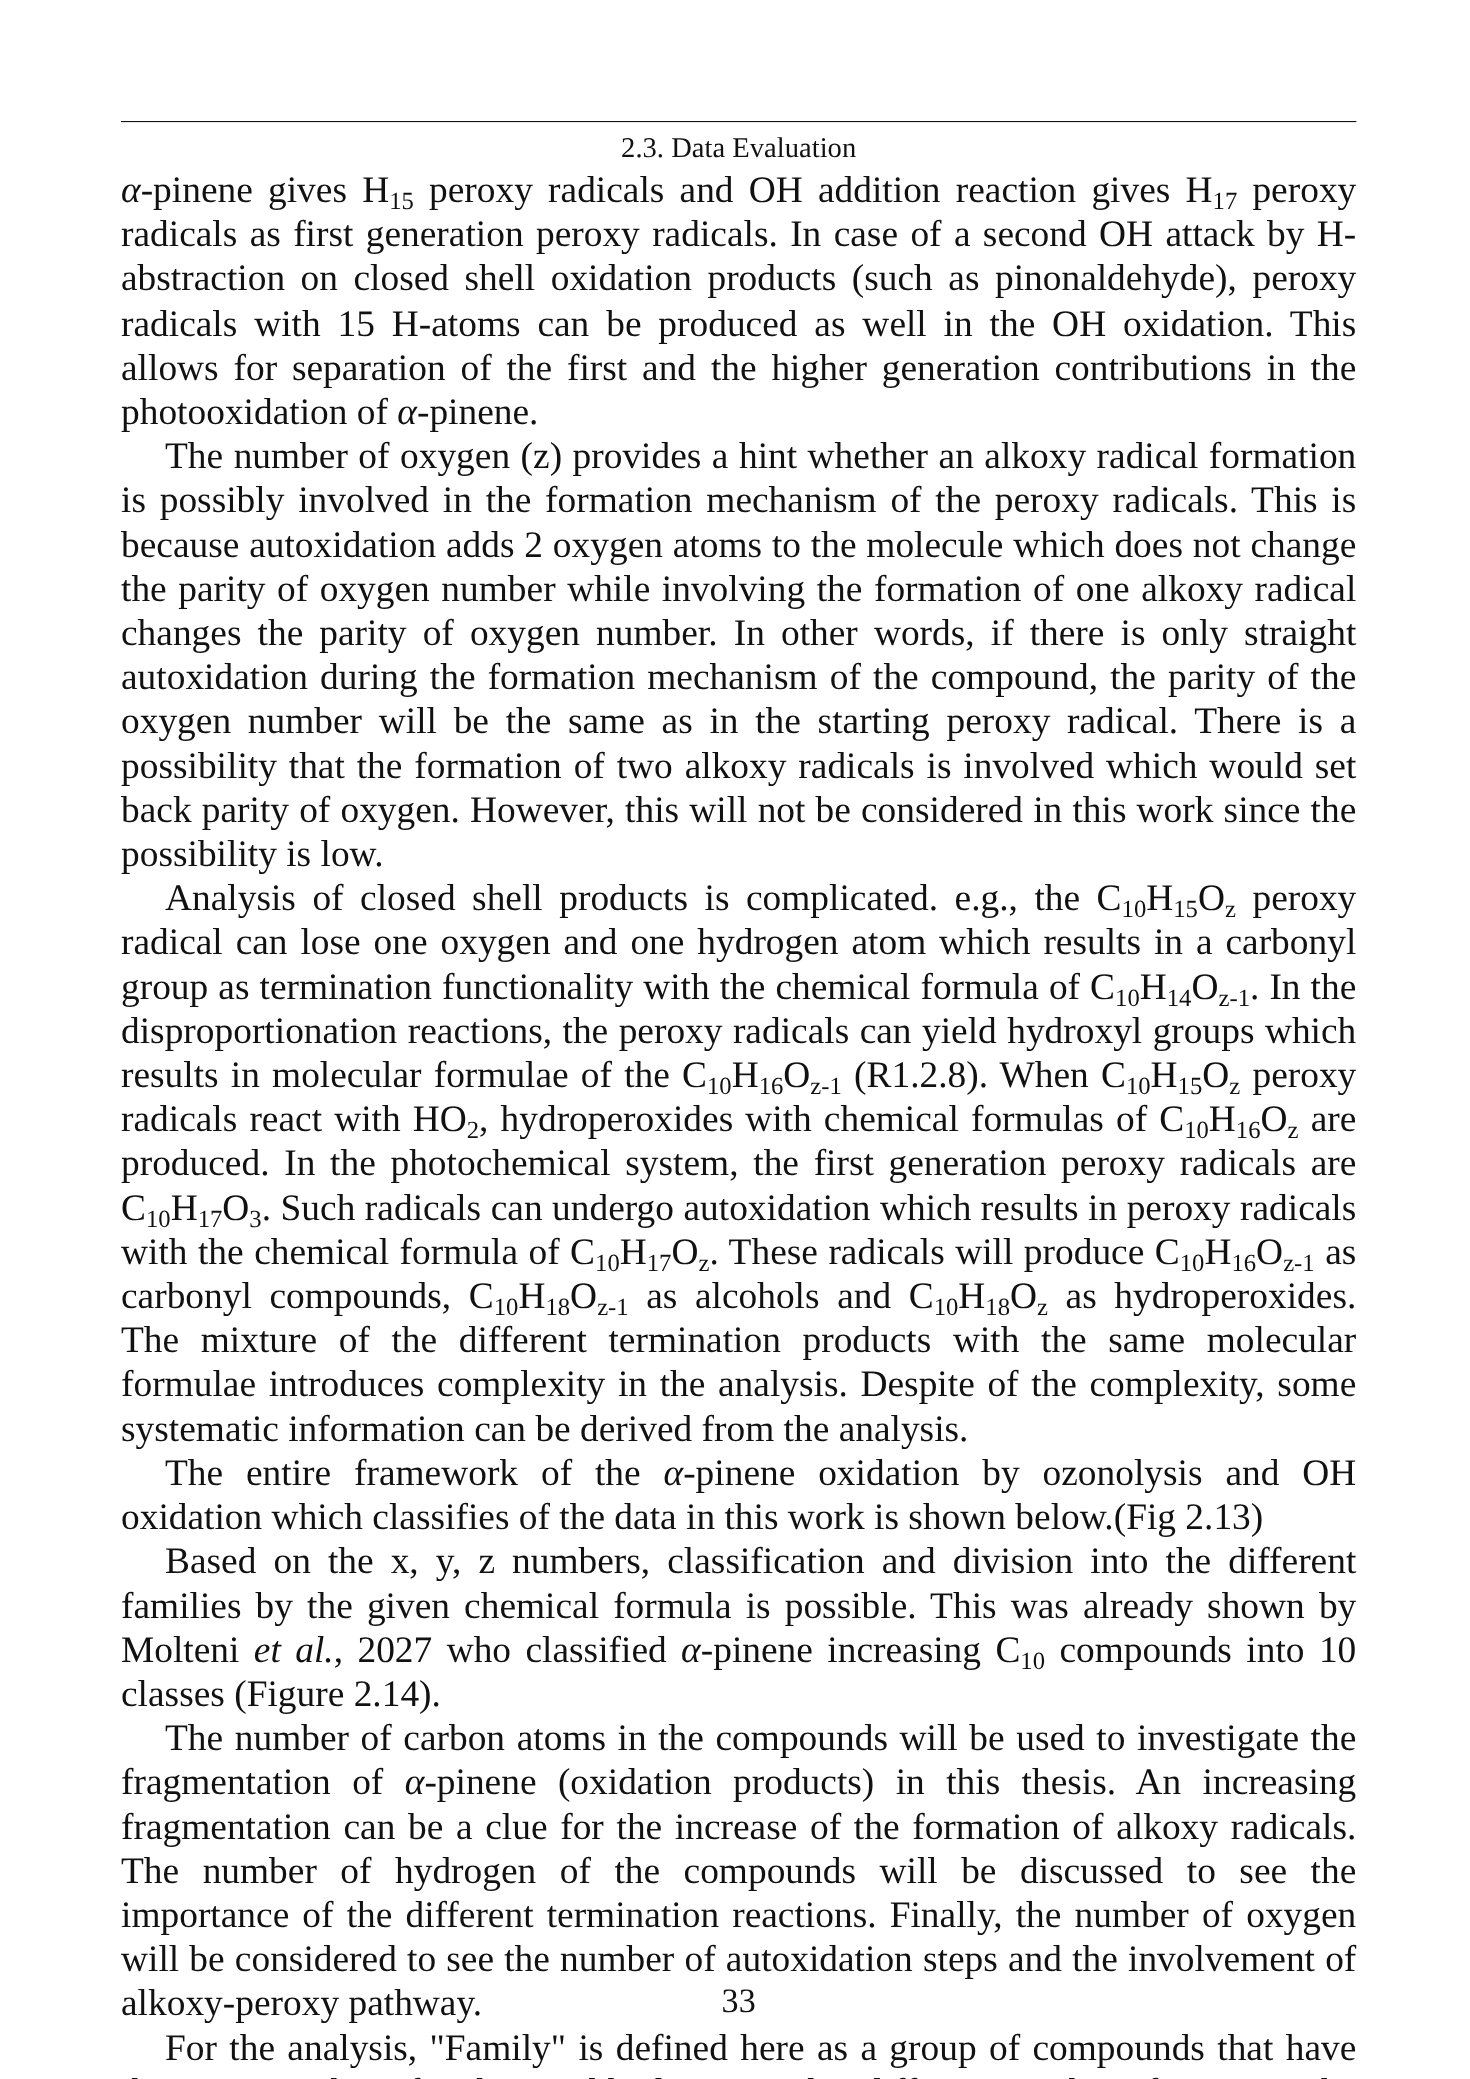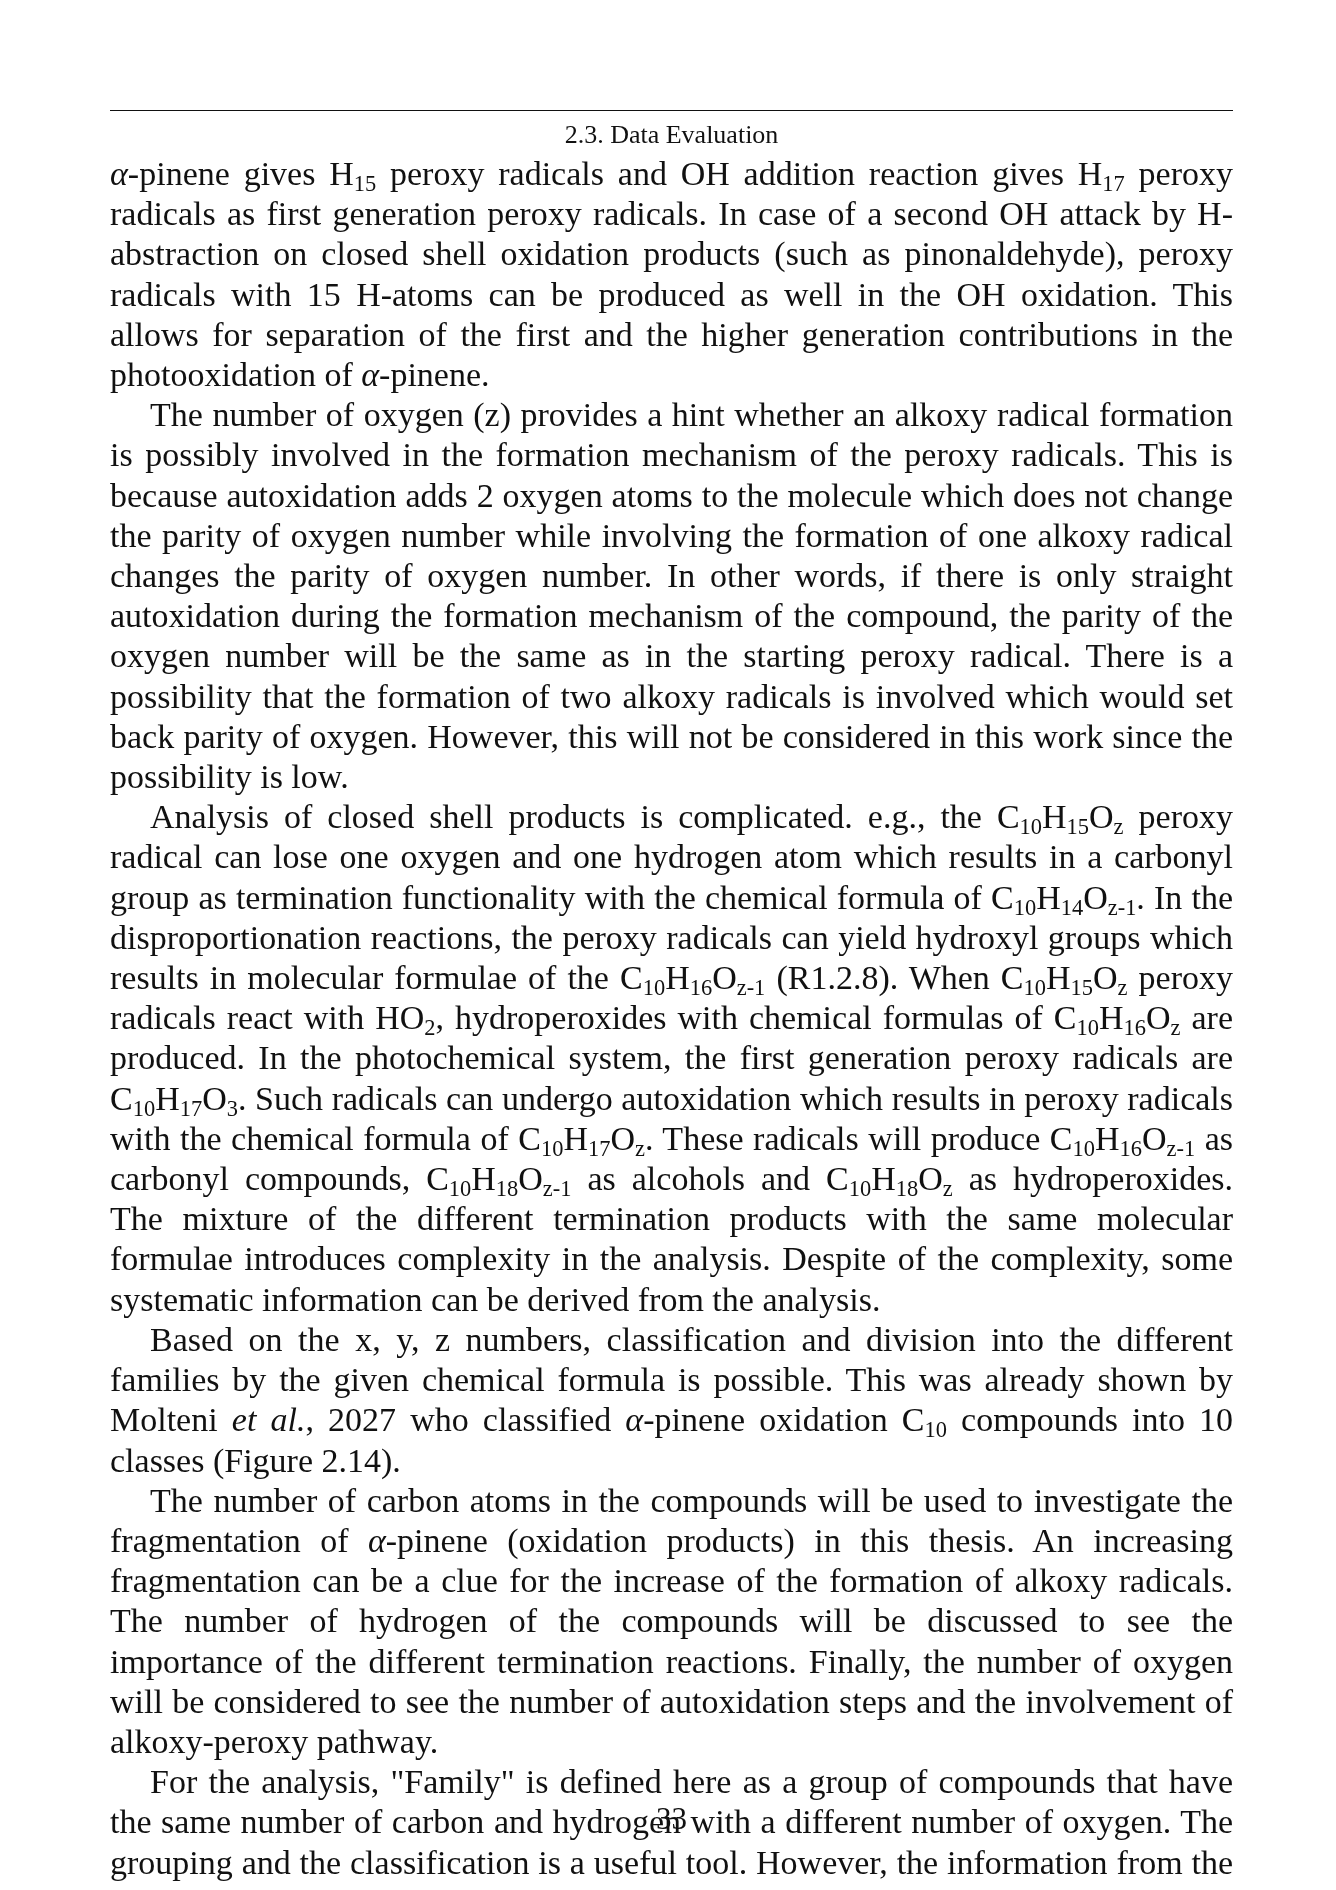--- a/index.html
+++ b/index.html
@@ -35,19 +35,20 @@
 <body>
 
 <div class="page">
   <div class="running-head">2.3.  Data Evaluation</div>
   <div class="head-rule"></div>
 
   <div class="body-text" id="body-text">
       <p class="para"><span class="alpha">α</span><span>-pinene gives H</span><sub>15</sub><span> peroxy radicals and OH addition reaction gives H</span><sub>17</sub><span> peroxy radicals as first generation peroxy radicals. In case of a second OH attack by H-abstraction on closed shell ox­idation products (such as pinonaldehyde), peroxy radicals with 15 H-atoms can be produced as well in the OH oxidation.  This allows for separation of the first and the higher generation contributions in the photooxidation of </span><span class="alpha">α</span><span>-pinene.</span></p>
       <p class="para indent"><span>The number of oxygen (z) provides a hint whether an alkoxy radical formation is possibly involved in the formation mechanism of the peroxy radicals. This is because autoxidation adds 2 oxygen atoms to the molecule which does not change the parity of oxygen number while involving the formation of one alkoxy radical changes the parity of oxygen number. In other words, if there is only straight autoxidation during the formation mechanism of the compound, the parity of the oxygen number will be the same as in the starting peroxy radical. There is a possibility that the formation of two alkoxy radicals is involved which would set back parity of oxygen. However, this will not be considered in this work since the possibility is low.</span></p>
       <p class="para indent"><span>Analysis of closed shell products is complicated. e.g., the C</span><sub>10</sub><span>H</span><sub>15</sub><span>O</span><sub>z</sub><span> peroxy radical can lose one oxygen and one hydrogen atom which results in a carbonyl group as termination func­tionality with the chemical formula of C</span><sub>10</sub><span>H</span><sub>14</sub><span>O</span><sub>z-1</sub><span>. In the disproportionation reactions, the per­oxy radicals can yield hydroxyl groups which results in molecular formulae of the C</span><sub>10</sub><span>H</span><sub>16</sub><span>O</span><sub>z-1</sub><span> (R1.2.8).  When C</span><sub>10</sub><span>H</span><sub>15</sub><span>O</span><sub>z</sub><span> peroxy radicals react with HO</span><sub>2</sub><span>, hydroperoxides with chemical for­mulas of C</span><sub>10</sub><span>H</span><sub>16</sub><span>O</span><sub>z</sub><span> are produced.  In the photochemical system, the first generation peroxy radicals are C</span><sub>10</sub><span>H</span><sub>17</sub><span>O</span><sub>3</sub><span>. Such radicals can undergo autoxidation which results in peroxy radicals with the chemical formula of C</span><sub>10</sub><span>H</span><sub>17</sub><span>O</span><sub>z</sub><span>.  These radicals will produce C</span><sub>10</sub><span>H</span><sub>16</sub><span>O</span><sub>z-1</sub><span> as carbonyl compounds, C</span><sub>10</sub><span>H</span><sub>18</sub><span>O</span><sub>z-1</sub><span> as alcohols and C</span><sub>10</sub><span>H</span><sub>18</sub><span>O</span><sub>z</sub><span> as hydroperoxides.  The mixture of the dif­ferent termination products with the same molecular formulae introduces complexity in the analysis. Despite of the complexity, some systematic information can be derived from the anal­ysis.</span></p>
-      <p class="para indent"><span>Based on the x, y, z numbers, classification and division into the different families by the given chemical formula is possible. This was already shown by Molteni </span><i>et al.</i><span>, 2027 who classi­fied </span><span class="alpha">α</span><span>-pinene oxidation C</span><sub>10</sub><span> compounds into 10 classes (Figure 2.14).</span></p>
+      <p class="para indent"><span>The entire framework of the </span><span class="alpha">α</span><span>-pinene oxidation by ozonolysis and OH oxidation which classifies of the data in this work is shown below.(Fig 2.13)</span></p>
+      <p class="para indent"><span>Based on the x, y, z numbers, classification and division into the different families by the given chemical formula is possible. This was already shown by Molteni </span><i>et al.</i><span>, 2027 who classi­fied </span><span class="alpha">α</span><span>-pinene increasing C</span><sub>10</sub><span> compounds into 10 classes (Figure 2.14).</span></p>
       <p class="para indent"><span>The number of carbon atoms in the compounds will be used to investigate the fragmenta­tion of </span><span class="alpha">α</span><span>-pinene (oxidation products) in this thesis. An increasing fragmentation can be a clue for the increase of the formation of alkoxy radicals. The number of hydrogen of the compounds will be discussed to see the importance of the different termination reactions. Finally, the num­ber of oxygen will be considered to see the number of autoxidation steps and the involvement of alkoxy-peroxy pathway.</span></p>
       <p class="para indent"><span>For the analysis, "Family" is defined here as a group of compounds that have the same number of carbon and hydrogen with a different number of oxygen.  The grouping and the classification is a useful tool.  However, the information from the different oxygen number is lost since it shows only the averaged behaviour of the compounds in the same family.  The</span></p>
     </div>
 
   <div class="page-number">33</div>
 </div>
 
 </body></html>

